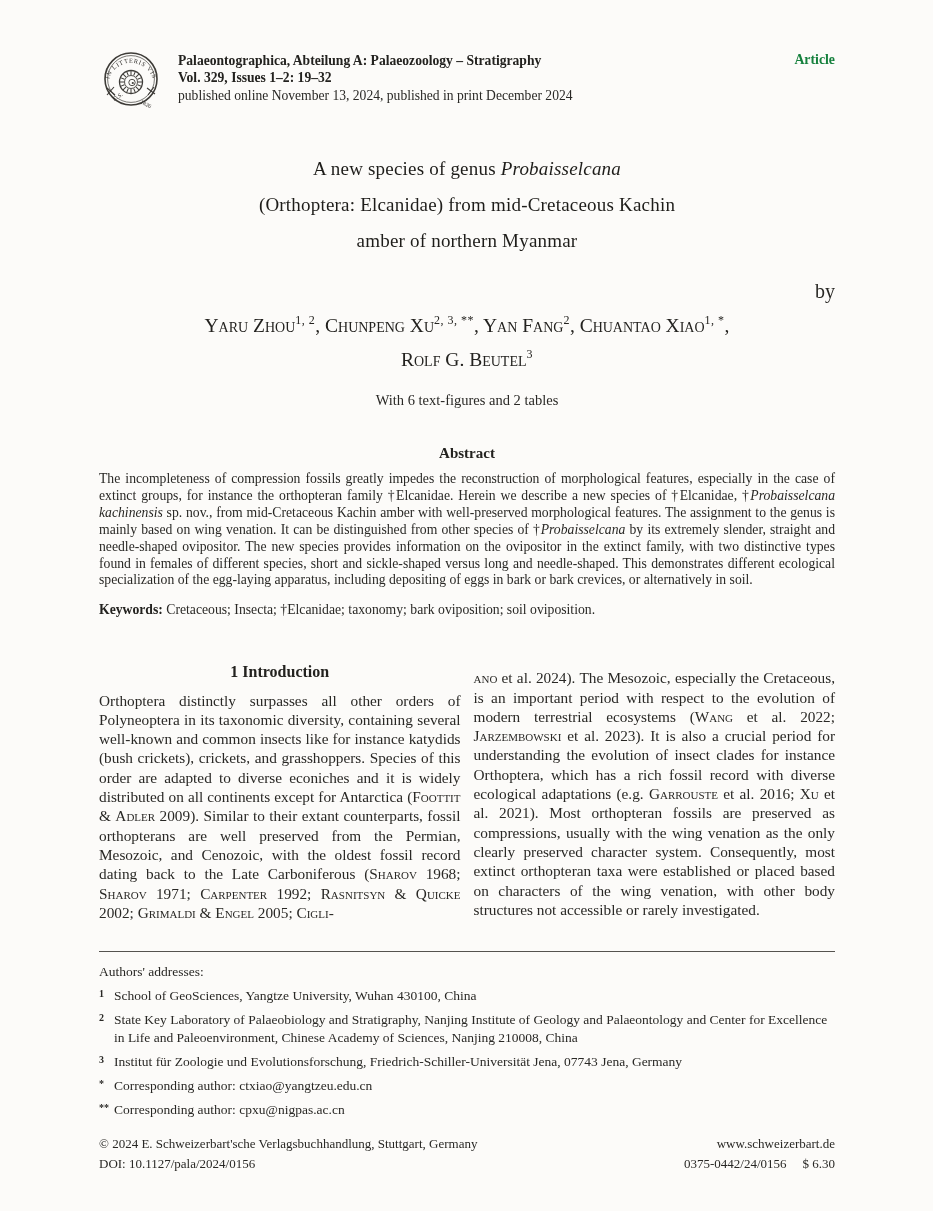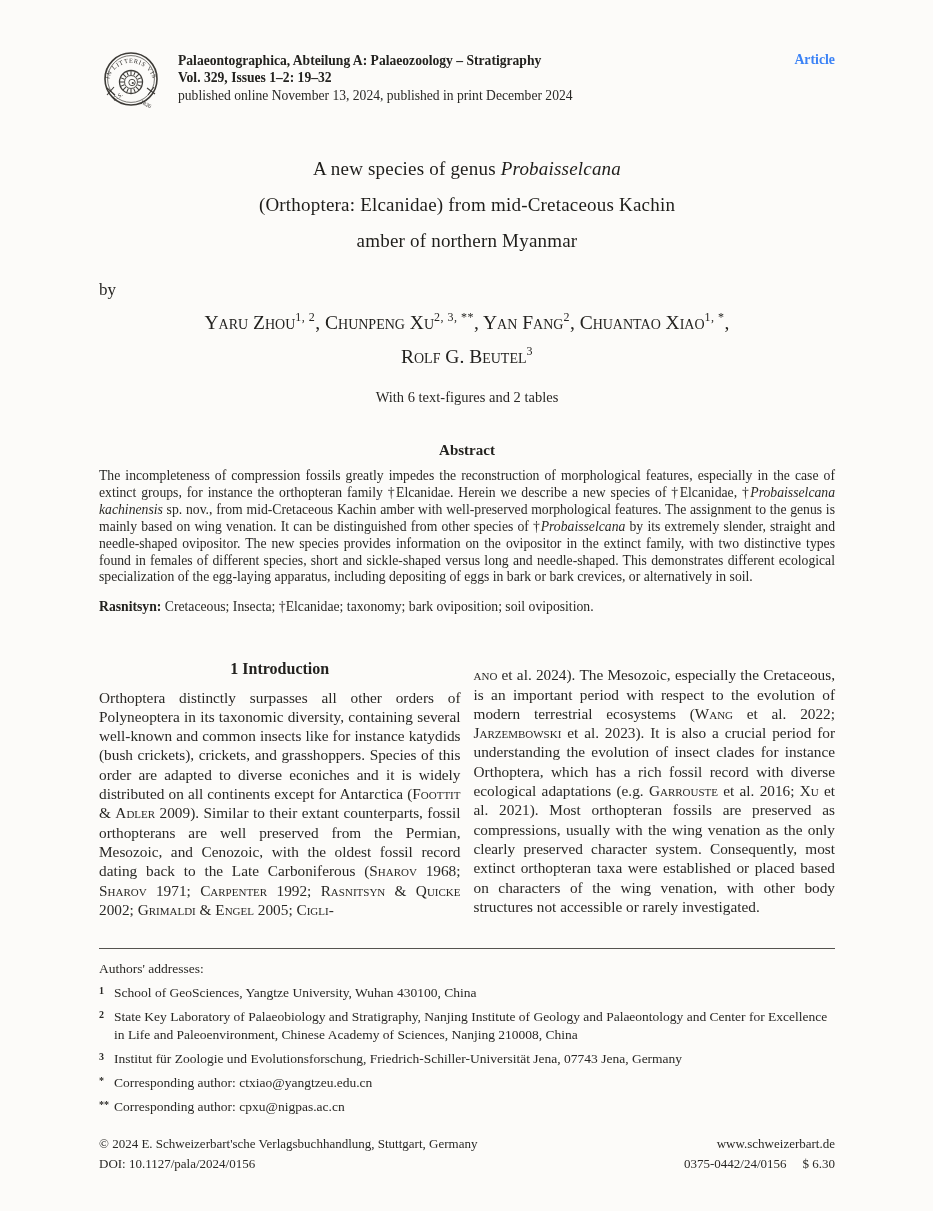--- a/index.html
+++ b/index.html
@@ -13,24 +13,24 @@
     overflow:hidden;
     box-sizing:border-box;
     padding:48px 98px 0 99px;
   }
   
   .hdr{display:flex;align-items:flex-start;}
   .hdr-logo{width:64px;height:64px;flex:0 0 64px;margin-top:-2px;}
   .hdr-text{flex:1;padding-left:15px;font-size:13.6px;line-height:17.4px;padding-top:4px;}
   .hdr-line-b{font-weight:bold;color:#23221f;}
   .hdr-line-r{font-weight:normal;}
-  .hdr-article{font-weight:bold;font-size:13.8px;padding-top:4px;color:#3b82f6;}
+  .hdr-article{font-weight:bold;font-size:13.8px;padding-top:4px;color:#15803d;}
   
   .title{margin-top:41px;text-align:center;font-size:19px;line-height:36px;color:#1e1d1a;letter-spacing:.2px;}
-  .byline{margin-top:21px;text-align:left;font-size:17px;}
+  .byline{margin-top:21px;text-align:right;font-size:20px;}
   .authors{margin-top:3px;text-align:center;font-variant:small-caps;font-size:19.5px;line-height:28px;color:#23221f;}
   .authors sup{font-size:12px;font-variant:normal;letter-spacing:.5px;}
   .figures-note{margin-top:19px;text-align:center;font-size:14.5px;}
   
   .abs-head{margin-top:36px;text-align:center;font-weight:bold;font-size:15px;color:#23221f;}
   .abs-body{margin-top:9px;font-size:13.7px;line-height:16.9px;text-align:justify;}
   .keywords{margin-top:13px;font-size:13.7px;line-height:16.9px;}
   
   .cols{display:flex;margin-top:43px;column-gap:13px;}
   .col{flex:1 1 0;font-size:15.3px;line-height:19.3px;text-align:justify;}
@@ -118,21 +118,21 @@
 
   <div class="authors">
     <div>Yaru Zhou<sup>1, 2</sup>, Chunpeng Xu<sup>2, 3, **</sup>, Yan Fang<sup>2</sup>, Chuantao Xiao<sup>1, *</sup>,</div>
     <div>Rolf G. Beutel<sup>3</sup></div>
   </div>
 
   <div class="figures-note">With 6 text-figures and 2 tables</div>
 
   <div class="abs-head">Abstract</div>
   <div class="abs-body">The incompleteness of compression fossils greatly impedes the reconstruction of morphological features, especially in the case of extinct groups, for instance the orthopteran family †Elcanidae. Herein we describe a new species of †Elcanidae, †<i>Probaisselcana kachinensis</i> sp. nov., from mid-Cretaceous Kachin amber with well-preserved morphological features. The assignment to the genus is mainly based on wing venation. It can be distinguished from other species of †<i>Probaisselcana</i> by its extremely slender, straight and needle-shaped ovipositor. The new species provides information on the ovipositor in the extinct family, with two distinctive types found in females of different species, short and sickle-shaped versus long and needle-shaped. This demonstrates different ecological specialization of the egg-laying apparatus, including depositing of eggs in bark or bark crevices, or alternatively in soil.</div>
-  <div class="keywords"><b>Rasnitsyn:</b> Cretaceous; Insecta; †Elcanidae; taxonomy; bark oviposition; soil oviposition.</div>
+  <div class="keywords"><b>Keywords:</b> Cretaceous; Insecta; †Elcanidae; taxonomy; bark oviposition; soil oviposition.</div>
 
   <div class="cols">
     <div class="col left">
       <div class="col-head">1 Introduction</div>
       <div>Orthoptera distinctly surpasses all other orders of Polyneoptera in its taxonomic diversity, containing several well-known and common insects like for in­stance katydids (bush crickets), crickets, and grass­hoppers. Species of this order are adapted to diverse econiches and it is widely distributed on all continents except for Antarctica (<span class="sc">Foottit</span> &amp; <span class="sc">Adler</span> 2009). Similar to their extant counterparts, fossil orthopter­ans are well preserved from the Permian, Mesozoic, and Cenozoic, with the oldest fossil record dating back to the Late Carboniferous (<span class="sc">Sharov</span> 1968; <span class="sc">Sharov</span> 1971; <span class="sc">Carpenter</span> 1992; <span class="sc">Rasnitsyn</span> &amp; <span class="sc">Quicke</span> 2002; <span class="sc">Grimaldi</span> &amp; <span class="sc">Engel</span> 2005; <span class="sc">Cigli-</span></div>
     </div>
     <div class="col right">
       <div><span class="sc">ano</span> et al. 2024). The Mesozoic, especially the Cre­taceous, is an important period with respect to the evolution of modern terrestrial ecosystems (<span class="sc">Wang</span> et al. 2022; <span class="sc">Jarzembowski</span> et al. 2023). It is also a cru­cial period for understanding the evolution of insect clades for instance Orthoptera, which has a rich fossil record with diverse ecological adaptations (e.g. <span class="sc">Gar­rouste</span> et al. 2016; <span class="sc">Xu</span> et al. 2021). Most orthopteran fossils are preserved as compressions, usually with the wing venation as the only clearly preserved character system. Consequently, most extinct orthopteran taxa were established or placed based on characters of the wing venation, with other body structures not accessi­ble or rarely investigated.</div>
     </div>
   </div>

